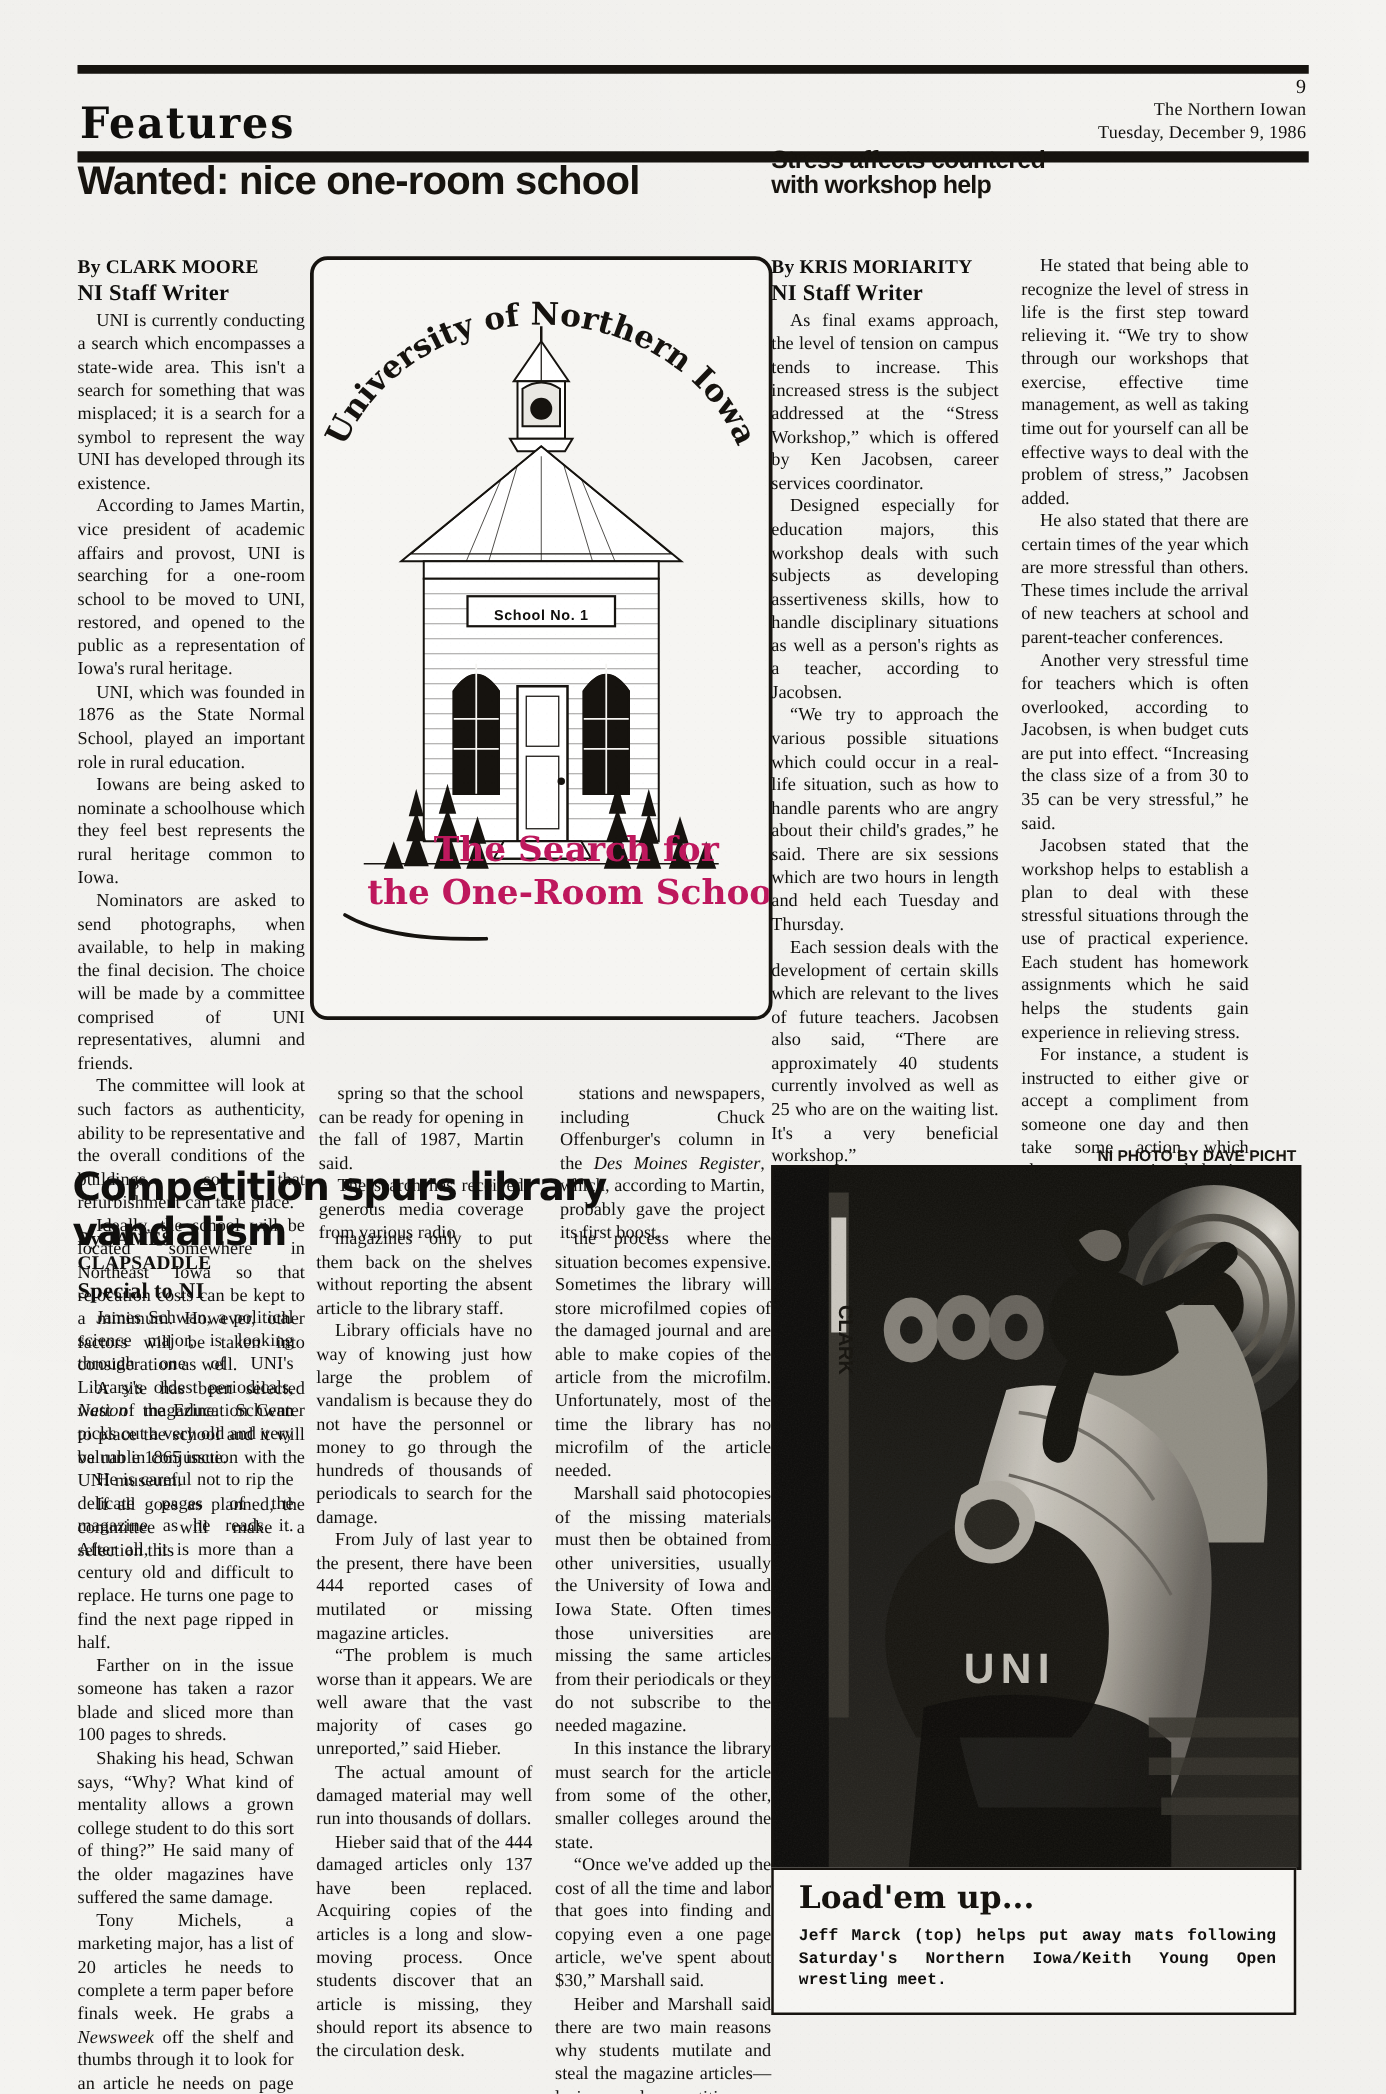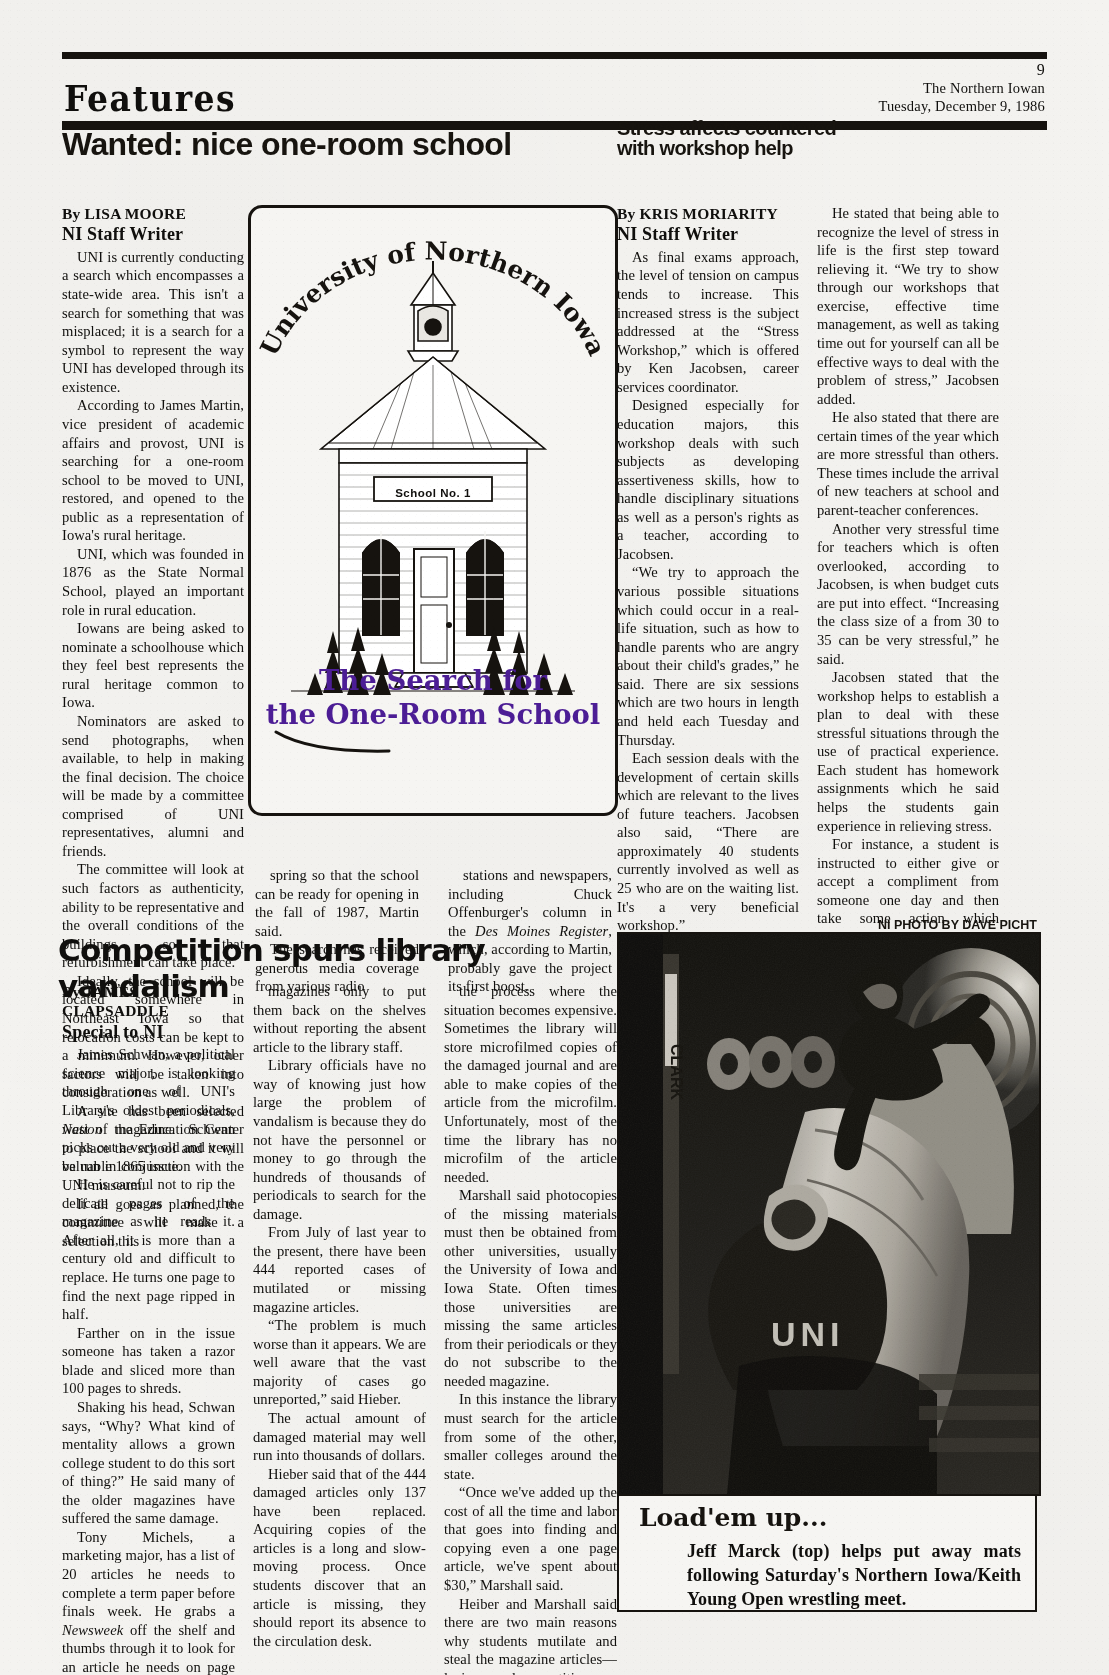--- a/index.html
+++ b/index.html
@@ -57,21 +57,21 @@
   .a1-bottom{position:absolute;left:62px;top:866px;width:550px;
     display:flex;gap:29px;}
   .a1-bottom .col{width:172px;}
 
   
   .school-box{position:absolute;left:248px;top:205px;width:364px;height:605px;
     border:3px solid #16130f;border-radius:14px;background:#f6f5f2;overflow:hidden;}
   .arc-text{position:absolute;left:0;top:8px;width:364px;height:150px;}
   .arc-text text{font-family:"DejaVu Serif",serif;font-weight:700;font-size:25px;fill:#16130f;}
   .search-title{position:absolute;left:0;top:455px;width:364px;text-align:center;
-    font-family:"DejaVu Serif",serif;font-weight:700;font-size:27.5px;line-height:1.25;color:#4c1d95;}
+    font-family:"DejaVu Serif",serif;font-weight:700;font-size:27.5px;line-height:1.25;color:#be185d;padding-left:28px;}
   .swoosh{position:absolute;left:22px;top:520px;width:120px;height:26px;}
 
   
   .a2-head{position:absolute;left:617px;top:118px;width:420px;font-size:20px;}
   .a2-cols{position:absolute;left:617px;top:204px;width:420px;display:flex;gap:18px;}
   .a2-cols .col{width:182px;}
   .photocredit{position:absolute;left:617px;top:918px;width:420px;text-align:right;
     font-family:"Liberation Sans",sans-serif;font-weight:700;font-size:12.5px;color:#17140f;}
 
   
@@ -81,22 +81,22 @@
   .a3-cols .col{width:173px;}
 
   
   .photo-wrap{position:absolute;left:617px;top:932px;width:420px;height:560px;
     border:2px solid #16130f;overflow:hidden;background:#1a1a18;}
   .photo-img{position:absolute;inset:0;}
   .caption-box{position:absolute;left:617px;top:1494px;width:420px;height:118px;
     border:2px solid #16130f;background:#f6f5f2;box-sizing:border-box;padding:9px 14px 8px 20px;}
   .caption-title{font-family:"DejaVu Serif",serif;font-weight:700;font-size:25px;
     line-height:1.05;color:#16130f;margin-bottom:9px;}
-  .caption-text{font-family:Liberation Serif, serif;font-weight:700;font-size:18px;
-    line-height:1.33;text-align:justify;letter-spacing:.1px;margin-left:48px;}
+  .caption-text{font-family:Liberation Mono, monospace;font-weight:700;font-size:13px;
+    line-height:1.33;text-align:justify;letter-spacing:.1px;}
 </style>
 </head>
 <body>
 
 <div class="page">
 
   <div class="masthead">
     <div class="rule-top"></div>
     <div class="mast-row">
       <div class="mast-title">Features</div>
@@ -106,21 +106,21 @@
         <div>Tuesday, December 9, 1986</div>
       </div>
     </div>
     <div class="rule-bot"></div>
   </div>
 
   <div class="a1-head hl-black">Wanted: nice one-room school</div>
 
   <div class="a1-c1 col">
     <div class="byline">
-      <div class="name">By LISA MOORE</div>
+      <div class="name">By CLARK MOORE</div>
       <div class="sub">NI Staff Writer</div>
     </div>
     <div>
         <p>UNI is currently conducting a search which encompasses a state-wide area. This isn't a search for something that was misplaced; it is a search for a symbol to represent the way UNI has developed through its existence.</p>
         <p>According to James Martin, vice president of academic affairs and provost, UNI is searching for a one-room school to be moved to UNI, restored, and opened to the public as a representation of Iowa's rural heritage.</p>
         <p>UNI, which was founded in 1876 as the State Normal School, played an important role in rural education.</p>
         <p>Iowans are being asked to nominate a schoolhouse which they feel best represents the rural heritage common to Iowa.</p>
         <p>Nominators are asked to send photographs, when available, to help in making the final decision. The choice will be made by a committee comprised of UNI representatives, alumni and friends.</p>
         <p>The committee will look at such factors as authenticity, ability to be representative and the overall conditions of the buildings so that refurbishment can take place.</p>
         <p>Ideally, the school will be located somewhere in Northeast Iowa so that relocation costs can be kept to a minimum. However, other factors will be taken into consideration as well.</p>

